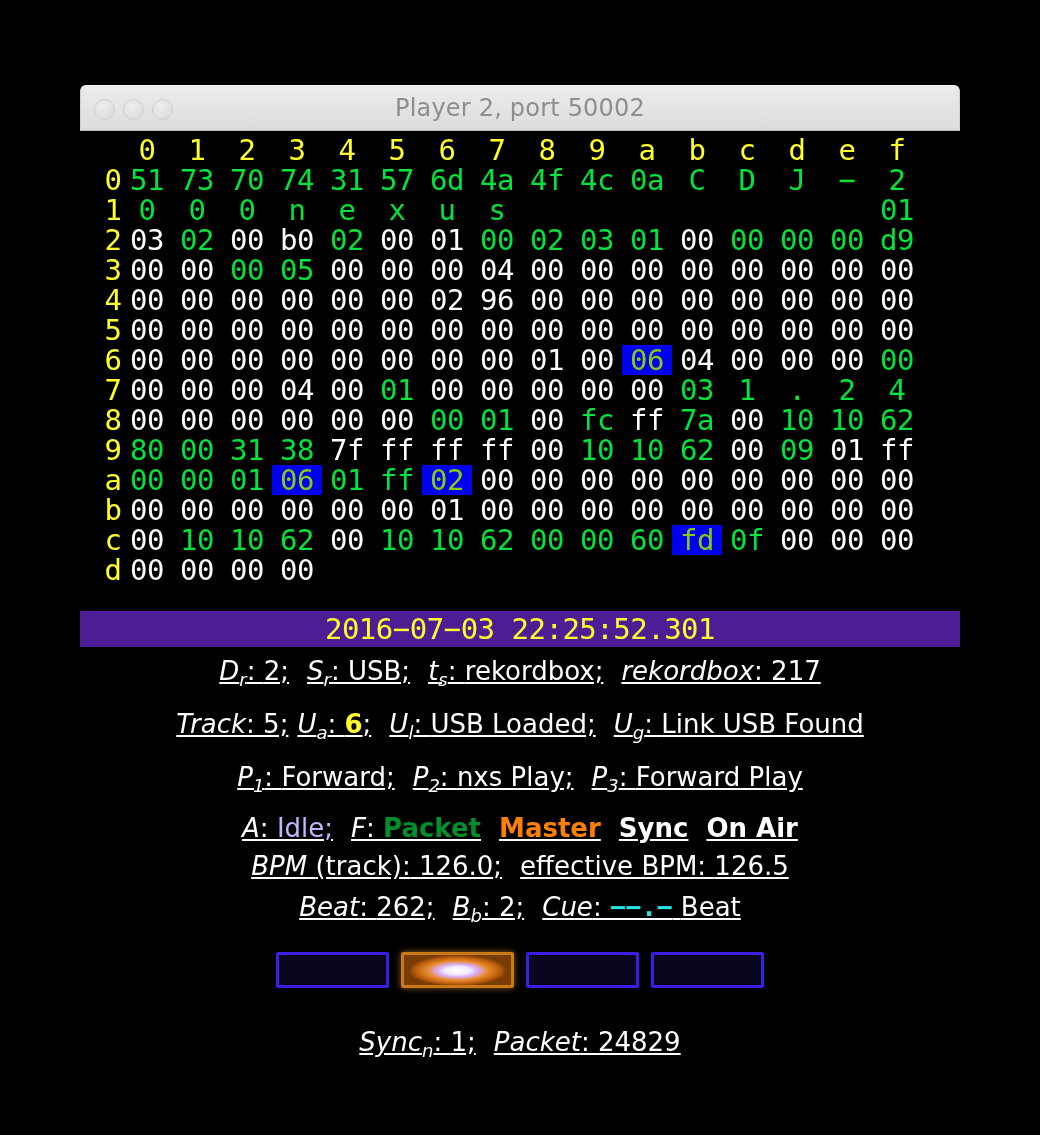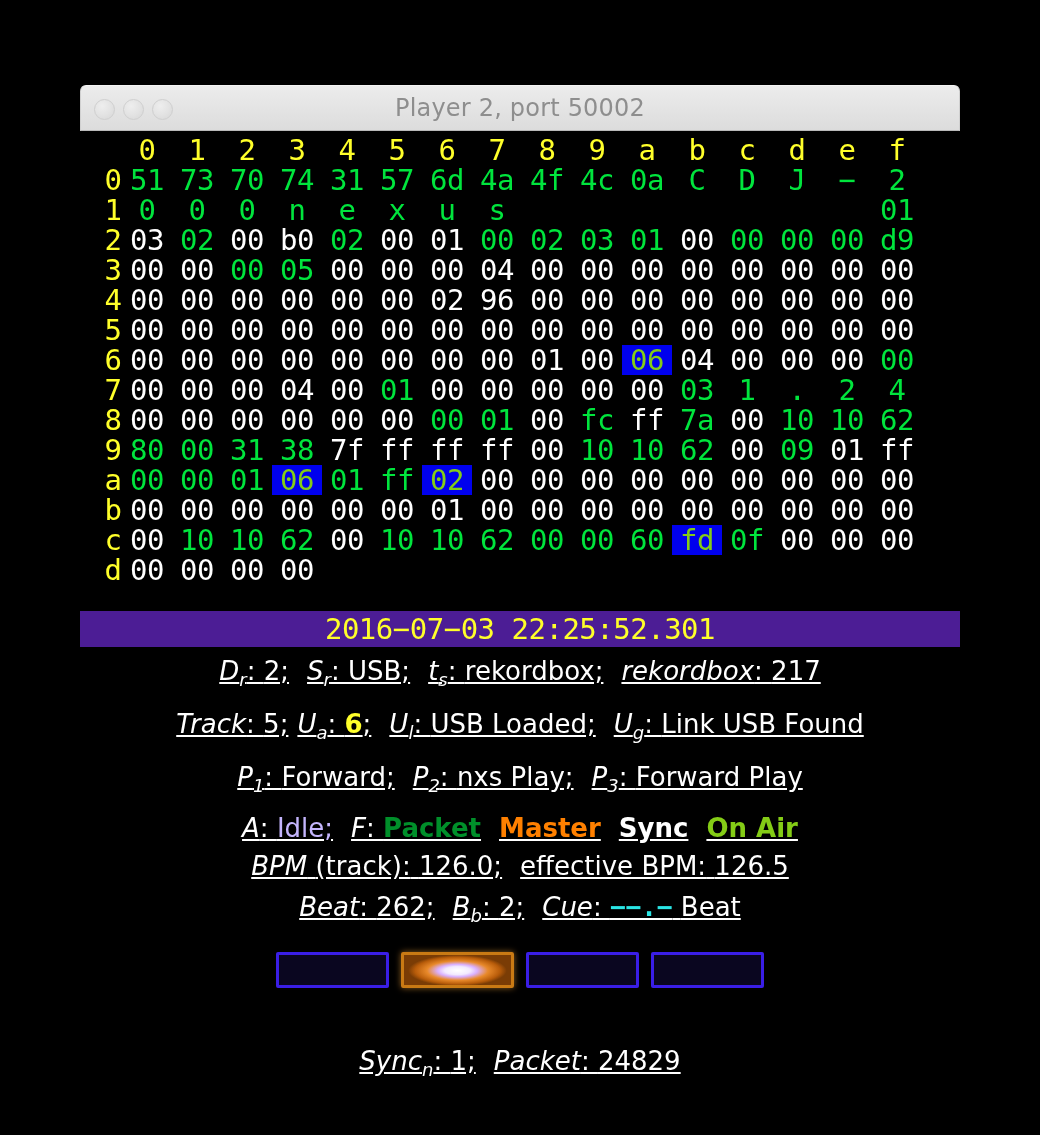--- a/index.html
+++ b/index.html
@@ -139,21 +139,21 @@
     vertical-align: sub;
     font-style: italic;
   }
   .sp { display: inline-block; width: 18px; }
   .sp-s { display: inline-block; width: 9px; }
   .yellow { color: #ffff2a; font-weight: bold; }
   .grey { color: #c4b5fd; }
   .green { color: #008f2a; font-weight: bold; }
   .orange { color: #ff8000; font-weight: bold; }
   .white-b { color: #ffffff; font-weight: bold; }
-  .red { color: #84cc16; font-weight: bold; }
+  .red { color: #ffffff; font-weight: bold; }
   .cyan { color: #2ae5e5; font-weight: bold; font-family: "DejaVu Sans Mono", monospace; }
 
   
   .beats {
     display: flex;
     justify-content: center;
     gap: 12px;
     margin-top: 14px;
   }
   .beatbox {
@@ -165,21 +165,21 @@
     border-radius: 2px;
   }
   .beatbox.on {
     border: 3px solid #c97a14;
     background:
       radial-gradient(ellipse 46% 52% at 50% 52%, #ffffff 0%, #f2eaff 26%, #d9b0ff 40%, #e8892a 62%, #b85c0a 86%, #7a3c05 100%);
     box-shadow: 0 0 6px rgba(255,170,60,0.55);
   }
 
   .bottomline {
-    margin-top: 51px;
+    margin-top: 32px;
   }
 </style>
 </head>
 <body>
 
 <div id="root">
 
   <div class="window">
 
     <div class="titlebar">

